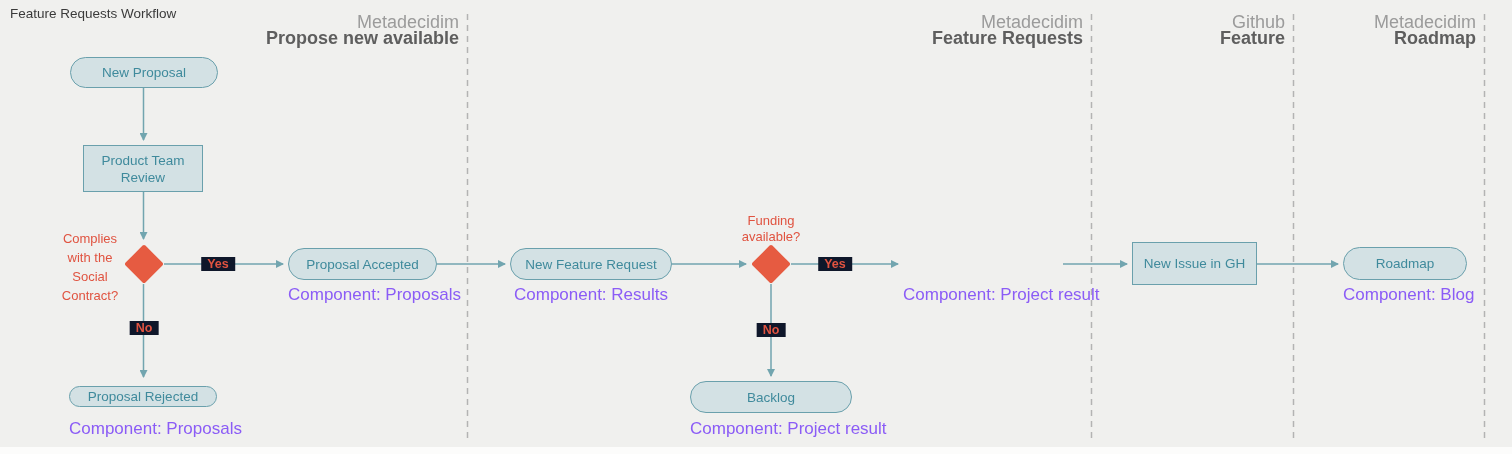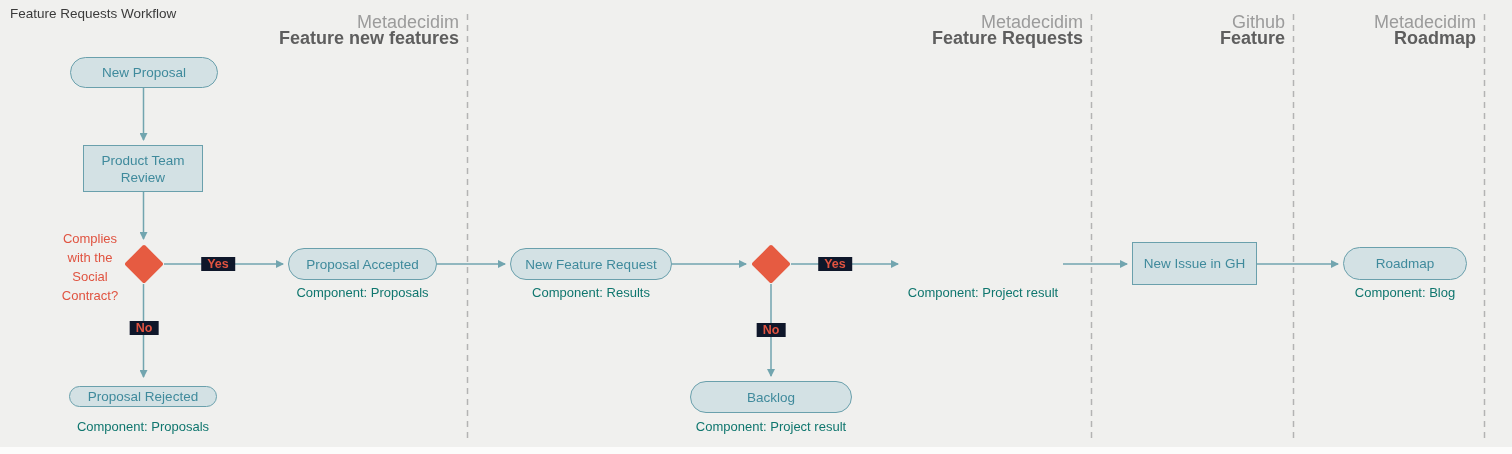--- a/index.html
+++ b/index.html
@@ -17,21 +17,21 @@
   .lane-platform{color:#9b9b9b;}
   .lane-name{color:#5e5e5e;font-weight:bold;}
   .node{
     display:flex;align-items:center;justify-content:center;text-align:center;
     background:#d3e1e4;border:1.5px solid #6aa0ac;color:#3f8a9c;
     font-size:13.5px;box-sizing:border-box;line-height:17px;
   }
   .pill{border-radius:17px;}
   .prewrap{white-space:pre-line;}
   .caption{
-    color:#0f766e;font-size:13px;text-align:center;white-space:nowrap;
+    color:#8b5cf6;font-size:17px;text-align:center;white-space:nowrap;
   }
   .diamond-wrap{display:flex;align-items:center;justify-content:center;}
   .diamond{
     width:28px;height:28px;background:#e65b41;transform:rotate(45deg);
     border-radius:2px;
   }
   .decision-label{
     color:#e05340;font-size:13px;text-align:center;line-height:19px;
   }
   .edge-label{
@@ -68,21 +68,21 @@
     <line x1="791" y1="264" x2="898" y2="264" stroke="#72a5af" stroke-width="1.5" marker-end="url(#arr)"></line>
     <line x1="771" y1="284" x2="771" y2="376" stroke="#72a5af" stroke-width="1.5" marker-end="url(#arr)"></line>
     <line x1="1063" y1="264" x2="1127" y2="264" stroke="#72a5af" stroke-width="1.5" marker-end="url(#arr)"></line>
     <line x1="1257" y1="264" x2="1338" y2="264" stroke="#72a5af" stroke-width="1.5" marker-end="url(#arr)"></line>
   </svg>
 
   <div class="abs" id="page-title">Feature Requests Workflow</div>
 
   <div class="abs lane-header" style="right:1053px">
     <div class="lane-platform">Metadecidim</div>
-    <div class="lane-name">Feature new features</div>
+    <div class="lane-name">Propose new available</div>
   </div>
   <div class="abs lane-header" style="right:429px">
     <div class="lane-platform">Metadecidim</div>
     <div class="lane-name">Feature Requests</div>
   </div>
   <div class="abs lane-header" style="right:227px">
     <div class="lane-platform">Github</div>
     <div class="lane-name">Feature</div>
   </div>
   <div class="abs lane-header" style="right:36px">
@@ -111,20 +111,22 @@
 
   <div class="abs node pill" style="left:69px;top:386px;width:148px;height:21px">Proposal Rejected</div>
   <div class="abs caption" style="left:69px;top:419px;width:148px">Component: Proposals</div>
 
   <div class="abs node pill" style="left:510px;top:248px;width:162px;height:32px">New Feature Request</div>
   <div class="abs caption" style="left:510px;top:285px;width:162px">Component: Results</div>
 
   <div class="abs diamond-wrap" style="left:751px;top:244px;width:40px;height:40px">
     <div class="diamond"></div>
   </div>
+  <div class="abs decision-label prewrap" style="left:721px;top:213px;width:100px;line-height:16px">Funding
+available?</div>
 
   <div class="abs edge-label" style="left:835px;top:264px">Yes</div>
   <div class="abs edge-label" style="left:771px;top:330px">No</div>
 
   <div class="abs caption" style="left:903px;top:285px;width:160px">Component: Project result</div>
 
   <div class="abs node pill" style="left:690px;top:381px;width:162px;height:32px">Backlog</div>
   <div class="abs caption" style="left:690px;top:419px;width:162px">Component: Project result</div>
 
   <div class="abs node" style="left:1132px;top:242px;width:125px;height:43px">New Issue in GH</div>

